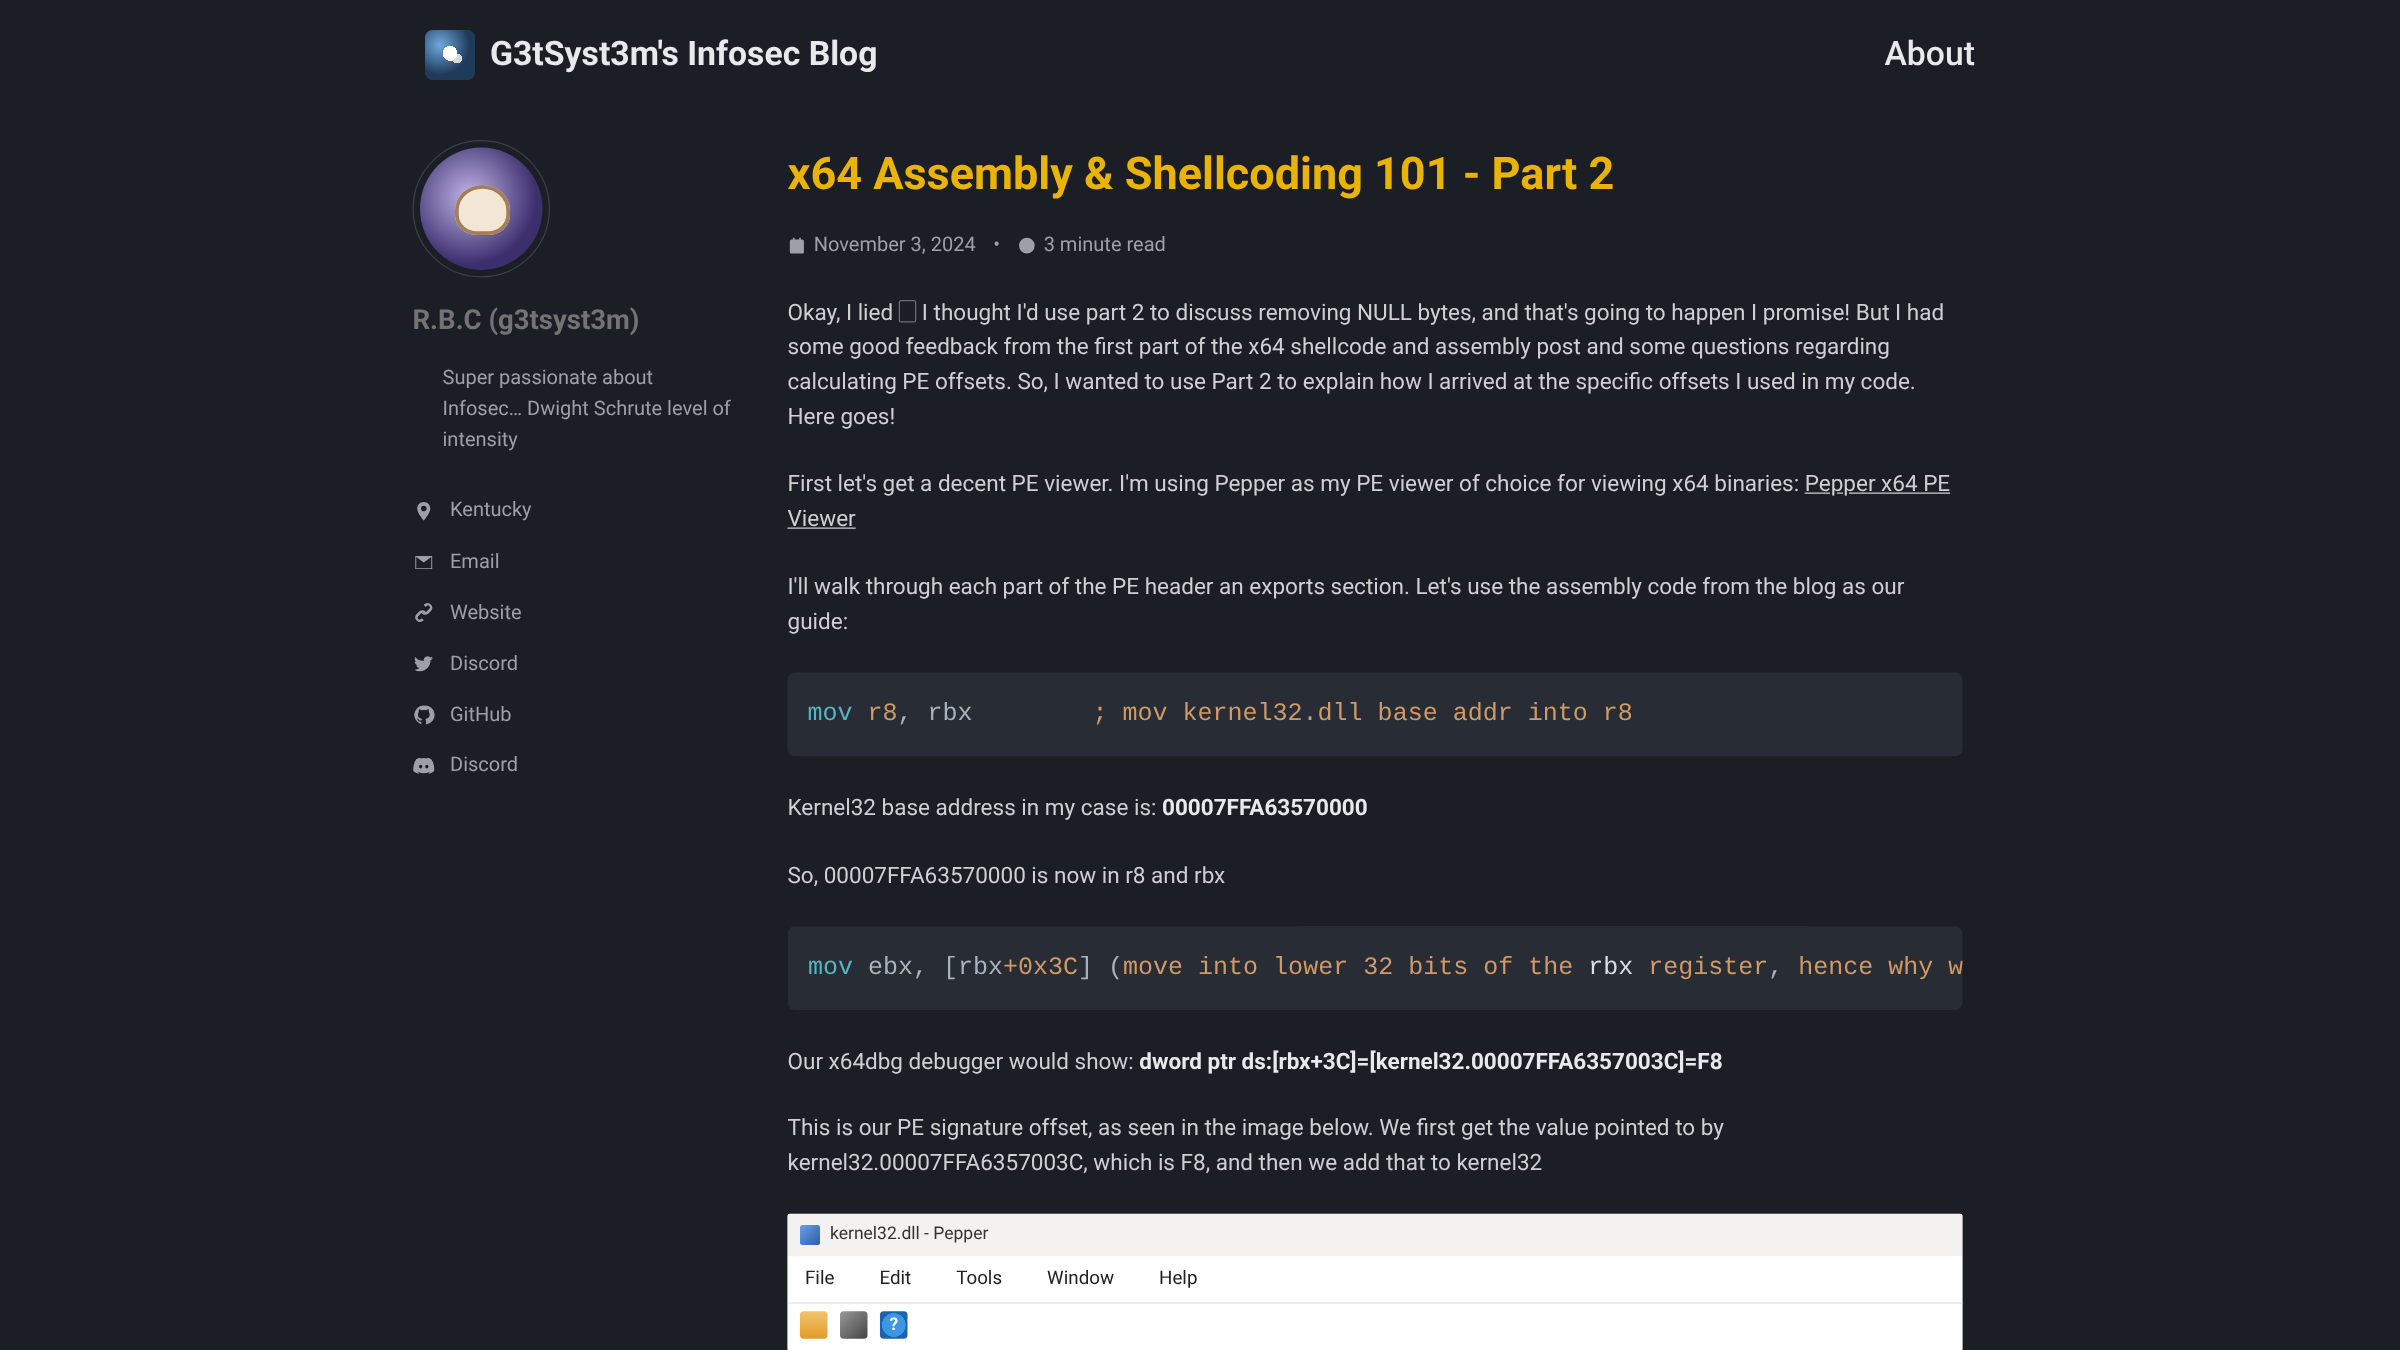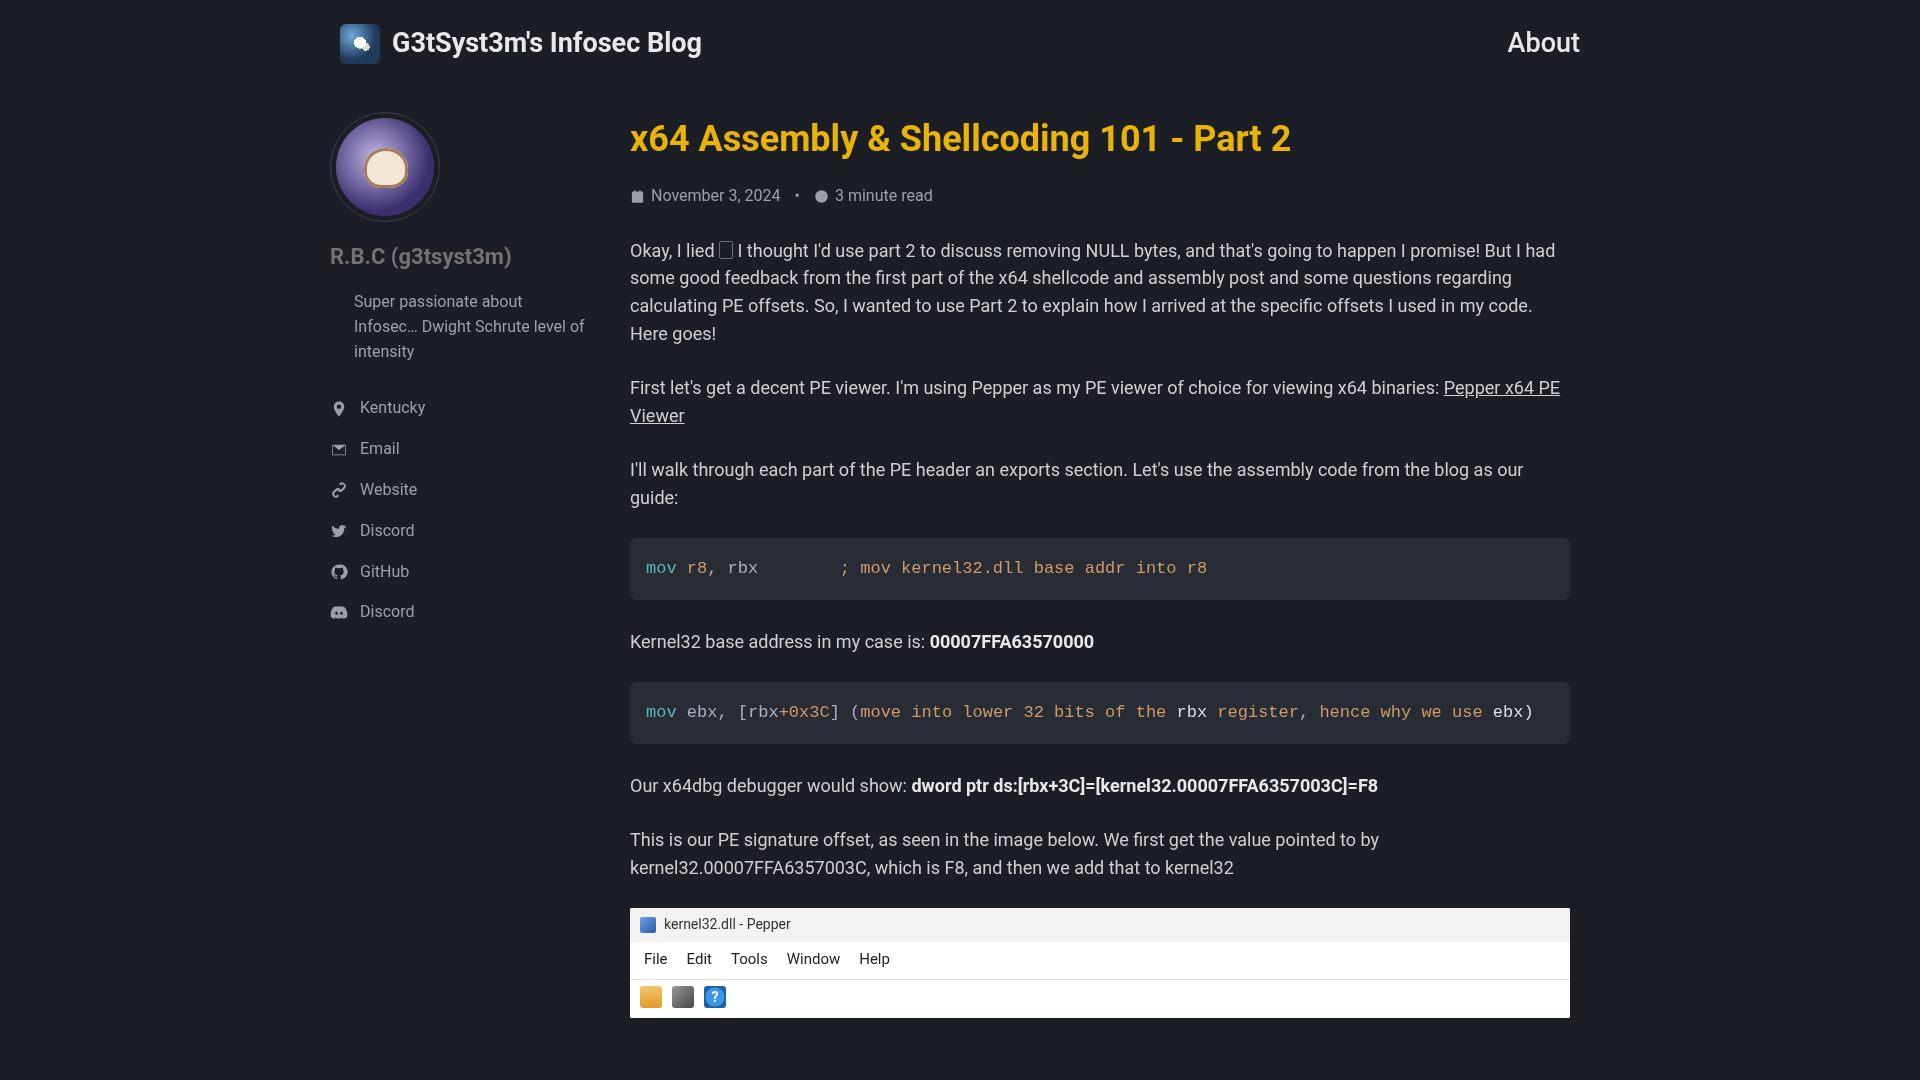--- a/index.html
+++ b/index.html
@@ -167,21 +167,21 @@
     .post-body strong {
       color: #e8e9eb;
       font-weight: 700;
     }
     .code-block {
       background: #282c34;
       border-radius: 6px;
       padding: 18px 16px;
       margin-bottom: 28px;
       font-family: "SFMono-Regular", Consolas, "Liberation Mono", Menlo, monospace;
-      font-size: 17px;
+      font-size: 20px;
       white-space: pre;
       overflow-x: auto;
       color: #abb2bf;
     }
     .tok-kw { color: #56b6c2; }
     .tok-reg { color: #d19a66; }
     .tok-txt { color: #abb2bf; }
     .tok-cmt { color: #d19a66; }
     .tok-num { color: #d19a66; }
     .tok-white { color: #dcdfe4; }
@@ -201,21 +201,21 @@
       background: #f3f2f0;
     }
     .pe-icon {
       width: 16px;
       height: 16px;
       background: linear-gradient(135deg, #6aa0e8, #2d5da8);
       border-radius: 2px;
     }
     .pe-menus {
       display: flex;
-      gap: 19px;
+      gap: 36px;
       padding: 6px 14px 8px;
       font-size: 15px;
       color: #222;
       background: #ffffff;
       border-bottom: 1px solid #ddd;
     }
     .pe-toolbar {
       display: flex;
       gap: 10px;
       padding: 6px 10px 10px;
@@ -337,20 +337,21 @@
       </p>
 
       <p>I'll walk through each part of the PE header an exports section. Let's use the assembly code from the blog as our guide:</p>
 
       <pre class="code-block"><span class="tok-kw">mov </span><span class="tok-reg">r8</span><span class="tok-txt">, rbx        </span><span class="tok-cmt">; mov kernel32.dll base addr into r8</span></pre>
 
       <p>
         <span>Kernel32 base address in my case is: </span><strong>00007FFA63570000</strong>
       </p>
 
+      <p>So, 00007FFA63570000 is now in r8 and rbx</p>
 
       <pre class="code-block"><span class="tok-kw">mov </span><span class="tok-txt">ebx, [rbx</span><span class="tok-num">+0x3C</span><span class="tok-txt">] (</span><span class="tok-cmt">move into lower 32 bits of the </span><span class="tok-white">rbx </span><span class="tok-cmt">register</span><span class="tok-txt">, </span><span class="tok-cmt">hence why we use </span><span class="tok-white">ebx)</span></pre>
 
       <p>
         <span>Our x64dbg debugger would show: </span><strong>dword ptr ds:[rbx+3C]=[kernel32.00007FFA6357003C]=F8</strong>
       </p>
 
       <p>This is our PE signature offset, as seen in the image below. We first get the value pointed to by kernel32.00007FFA6357003C, which is F8, and then we add that to kernel32</p>
 
       <div class="pe-screenshot">

